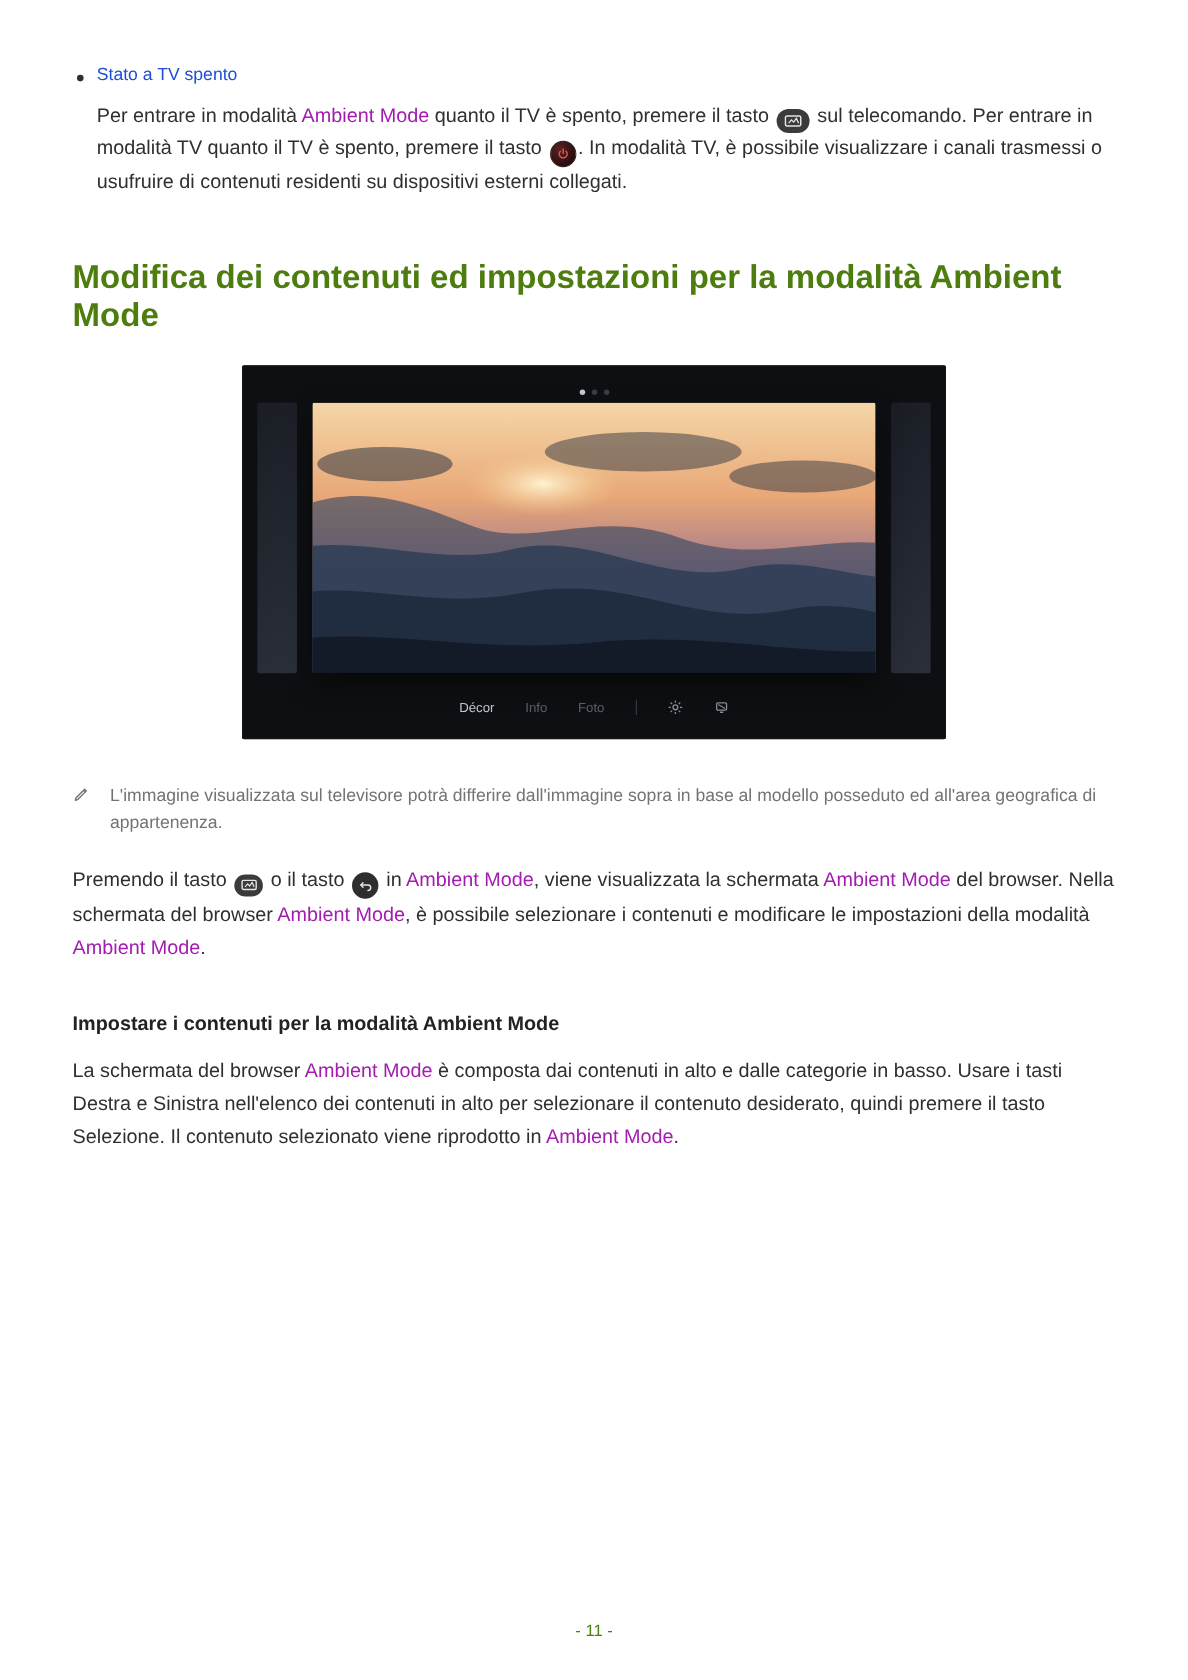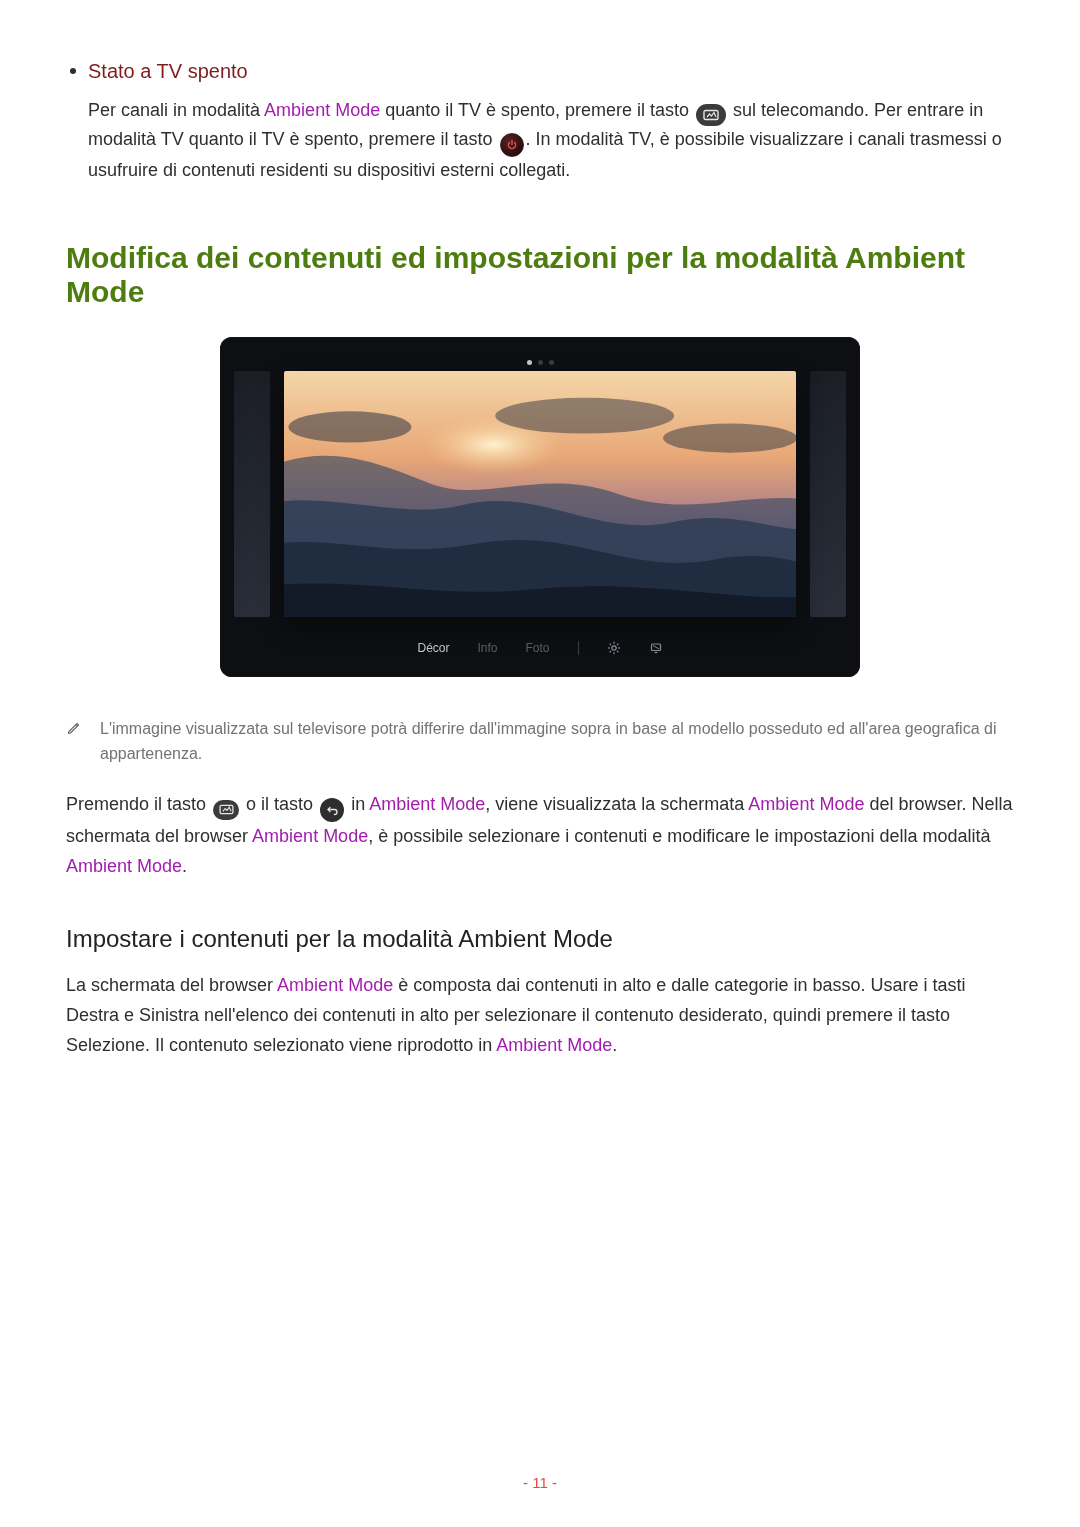--- a/index.html
+++ b/index.html
@@ -4,21 +4,21 @@
 <style>
   * { box-sizing: border-box; margin: 0; padding: 0; }
   html, body { width: 1080px; background: #fff; font-family: Arial, Helvetica, sans-serif; color: #2f2f2f; }
   .page { width: 1080px; min-height: 1527px; padding: 60px 66px 40px 66px; position: relative; }
   ul.bullets { list-style: none; padding-left: 22px; }
   ul.bullets > li { position: relative; margin-bottom: 12px; }
   ul.bullets > li::before {
     content: ""; position: absolute; left: -18px; top: 8px;
     width: 6px; height: 6px; background: #2f2f2f; border-radius: 50%;
   }
-  .bullet-title { font-size: 20px; color: #7f1d1d; }
+  .bullet-title { font-size: 16px; color: #1d4ed8; }
   .bullet-body { margin-top: 14px; font-size: 18px; line-height: 1.55; }
   .link { color: #a21caf; text-align: right; }
   .icon-pill {
     display: inline-flex; align-items: center; justify-content: center;
     background: #3b3b3b; color: #eee; border-radius: 11px;
     height: 22px; min-width: 30px; padding: 0 5px; vertical-align: -5px;
     margin: 0 2px;
   }
   .icon-pill.small { height: 20px; min-width: 26px; border-radius: 10px; }
   .icon-pill.round {
@@ -26,24 +26,24 @@
     background: #2e2e2e; vertical-align: -6px;
   }
   .icon-pill.round.power {
     background: radial-gradient(circle at 35% 30%, #5a2121, #2a0d0d 70%, #190808);
     border: 1px solid #3a2323;
   }
   .icon-pill svg { display: block; }
   h2.section-h {
     font-size: 30px; font-weight: 600; color: #4d7c0f; margin-top: 56px; margin-bottom: 28px;
   }
-  h3.sub-h { font-size: 24px; font-weight: 400; color: #222; margin-top: 44px; margin-bottom: 18px; }
+  h3.sub-h { font-size: 18px; font-weight: 700; color: #222; margin-top: 44px; margin-bottom: 18px; }
   .tv-shot {
     width: 640px; height: 340px; margin: 0 auto 40px auto;
-    background: #0e0f12; border-radius: 12px; padding: 14px 14px 10px 14px;
+    background: #0e0f12; border-radius: 2px; padding: 14px 14px 10px 14px;
     box-shadow: inset 0 0 0 1px #15161a;
     display: flex; flex-direction: column;
   }
   .tv-dots { text-align: center; height: 16px; }
   .tv-dots span {
     display: inline-block; width: 5px; height: 5px; border-radius: 50%;
     background: #3a3d45; margin: 0 3px;
   }
   .tv-dots span.active { background: #c9ccd3; }
   .tv-carousel { flex: 1; display: flex; gap: 14px; align-items: stretch; margin-top: 4px; }
@@ -59,33 +59,33 @@
     height: 38px; display: flex; align-items: center; justify-content: center;
     gap: 28px; color: #c6c9cf; font-size: 12px; margin-top: 12px;
   }
   .tv-bottom .sep { width: 1px; height: 14px; background: #3a3d45; }
   .tv-bottom .dim { color: #5b5f68; display: inline-flex; }
   .note-row { display: flex; gap: 18px; margin: 24px 0 24px 0; color: #737373; font-size: 16px; line-height: 1.55; }
   .note-row .pen { flex: 0 0 auto; color: #6b6e74; margin-top: 2px; }
   .body-p { font-size: 18px; line-height: 1.65; margin-bottom: 12px; }
   .page-num {
     position: absolute; left: 0; right: 0; bottom: 36px;
-    text-align: center; color: #ef4444; font-size: 15px;
+    text-align: center; color: #4d7c0f; font-size: 15px;
   }
 </style>
 </head>
 <body>
 
 <div class="page">
 
   <ul class="bullets">
     <li>
       <div class="bullet-title">Stato a TV spento</div>
       <div class="bullet-body">
-        <span>Per canali in modalità </span><span class="link">Ambient Mode</span><span> quanto il TV è spento, premere il tasto </span><span class="icon-pill">
+        <span>Per entrare in modalità </span><span class="link">Ambient Mode</span><span> quanto il TV è spento, premere il tasto </span><span class="icon-pill">
           <svg width="16" height="12" viewBox="0 0 16 12">
               <rect x="1" y="1.5" width="14" height="9" rx="1.5" fill="none" stroke="#e5e5e5" stroke-width="1.4"></rect>
               <path d="M4 8 L6.5 5 L8.5 7 L11 3.5 L13 8" fill="none" stroke="#e5e5e5" stroke-width="1.2"></path>
             </svg>
         </span><span> sul telecomando. Per entrare in modalità TV quanto il TV è spento, premere il tasto </span><span class="icon-pill round power">
           <svg width="12" height="12" viewBox="0 0 12 12">
               <path d="M6 1.5 V5.5" stroke="#d55" stroke-width="1.4" stroke-linecap="round" fill="none"></path>
               <path d="M3.4 3.5 A3.6 3.6 0 1 0 8.6 3.5" stroke="#d55" stroke-width="1.4" fill="none" stroke-linecap="round"></path>
             </svg>
         </span><span>. In modalità TV, è possibile visualizzare i canali trasmessi o usufruire di contenuti residenti su dispositivi esterni collegati.</span>

